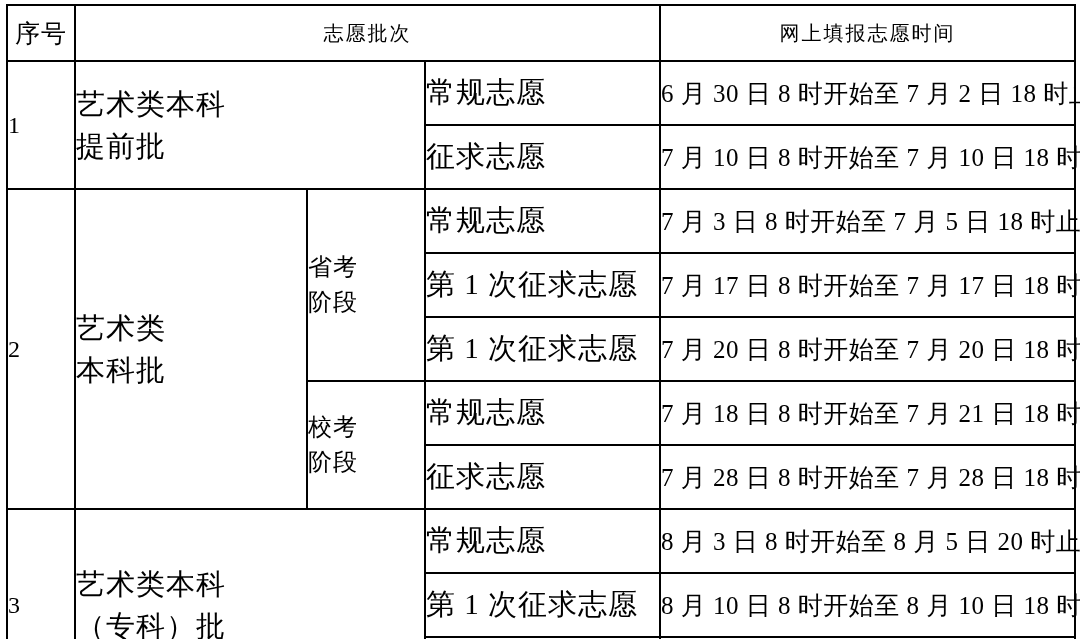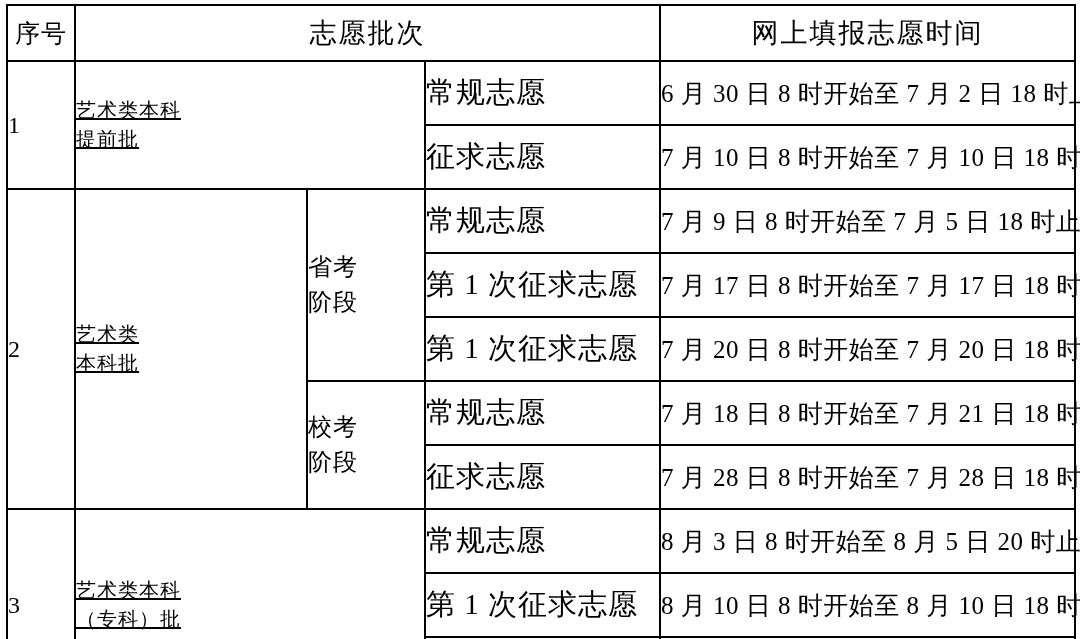--- a/index.html
+++ b/index.html
@@ -26,44 +26,43 @@
     border-collapse: collapse;
     table-layout: fixed;
   }
   table.schedule td, table.schedule th {
     border: 2px solid #000000;
     padding: 0;
     vertical-align: middle;
     font-weight: normal;
   }
   .hdr {
-    font-size: 27px;
+    font-size: 20px;
     font-weight: bold;
     letter-spacing: 2px;
     height: 54px;
   }
   .hdr-seq {
     font-size: 25px;
     font-weight: bold;
     letter-spacing: 1px;
   }
   .col-seq { width: 68px; }
   .col-batch { width: 232px; }
   .col-stage { width: 118px; }
   .col-type { width: 235px; }
   .col-time { width: 415px; }
 
   .seq-cell {
     font-size: 24px;
   }
   .batch-cell {
-    font-size: 20px;
+    font-size: 29px;
     line-height: 1.45;
     letter-spacing: 1px;
-    text-decoration: underline;
   }
   .stage-cell {
     font-size: 24px;
     line-height: 1.45;
     letter-spacing: 1px;
   }
   .type-cell {
     font-size: 29px;
     text-align: left;
     padding-left: 14px;
@@ -117,21 +116,21 @@
         <td class="seq-cell" rowspan="5">2</td>
         <td class="batch-cell" rowspan="5">
           <div>艺术类</div>
           <div>本科批</div>
         </td>
         <td class="stage-cell" rowspan="3">
           <div>省考</div>
           <div>阶段</div>
         </td>
         <td class="type-cell">常规志愿</td>
-        <td class="time-cell">7 月 9 日 8 时开始至 7 月 5 日 18 时止</td>
+        <td class="time-cell">7 月 3 日 8 时开始至 7 月 5 日 18 时止</td>
       </tr>
       <tr>
         <td class="type-cell">第 1 次征求志愿</td>
         <td class="time-cell">7 月 17 日 8 时开始至 7 月 17 日 18 时止</td>
       </tr>
       <tr>
         <td class="type-cell">第 1 次征求志愿</td>
         <td class="time-cell">7 月 20 日 8 时开始至 7 月 20 日 18 时止</td>
       </tr>
 

